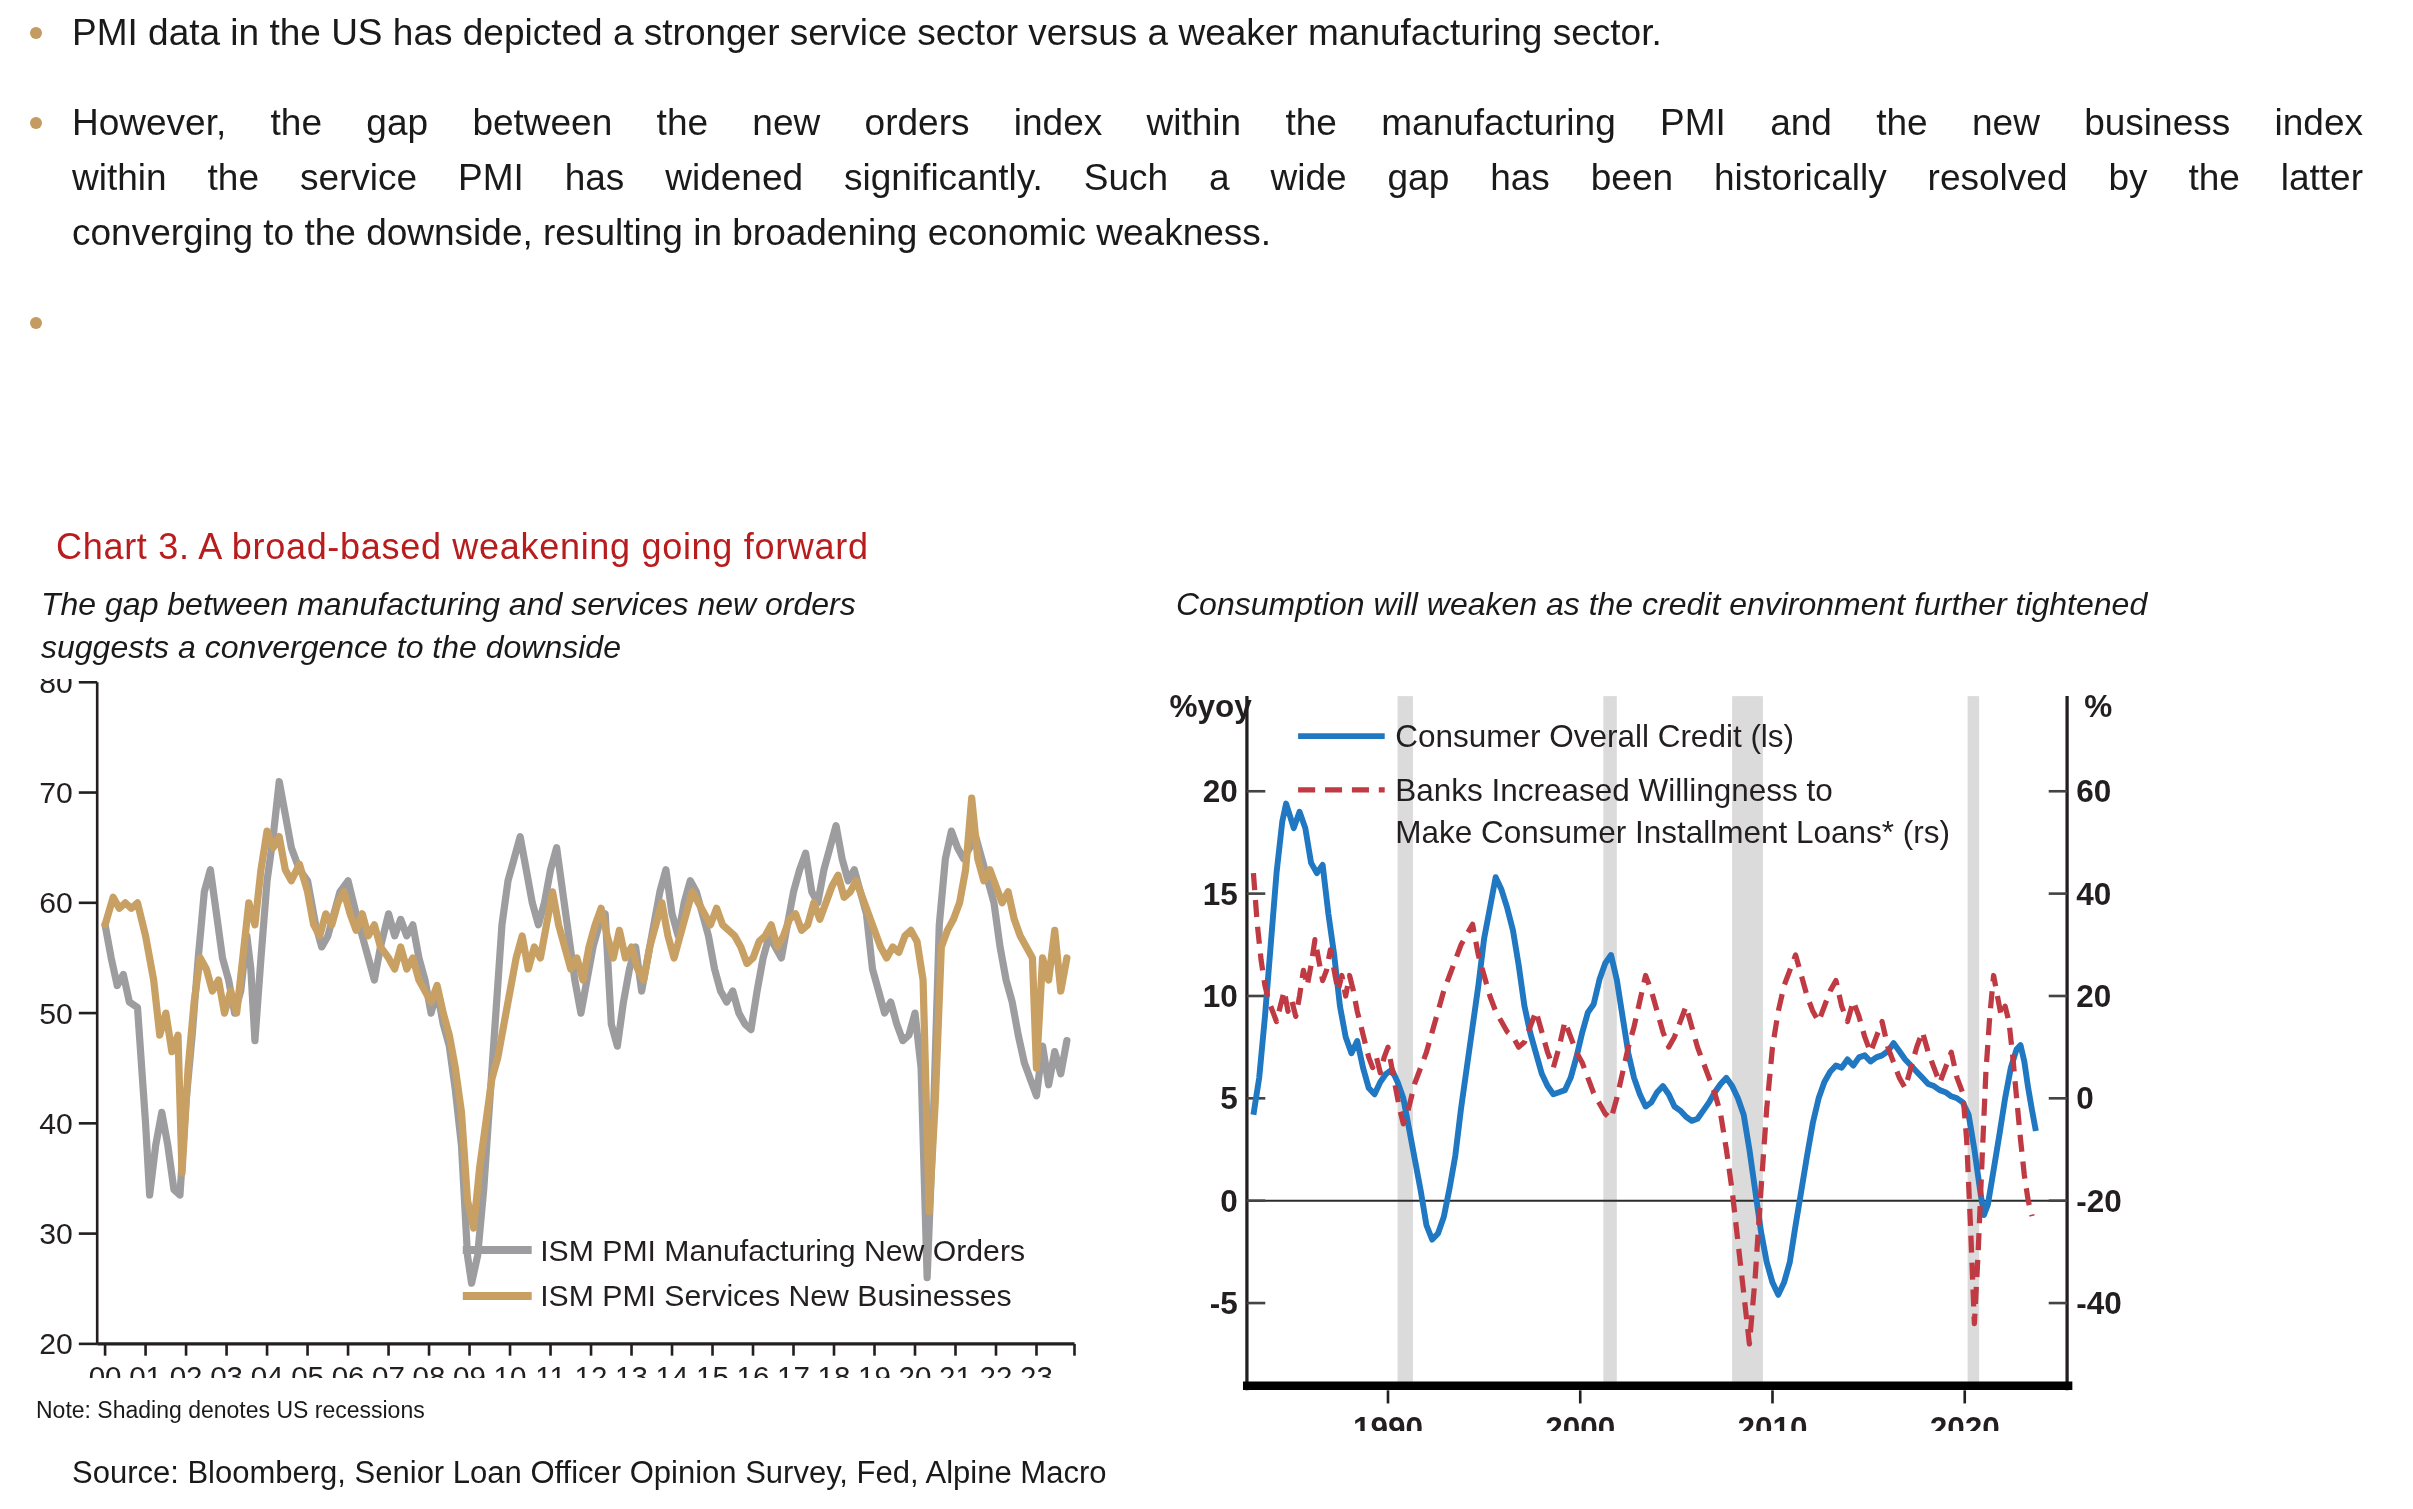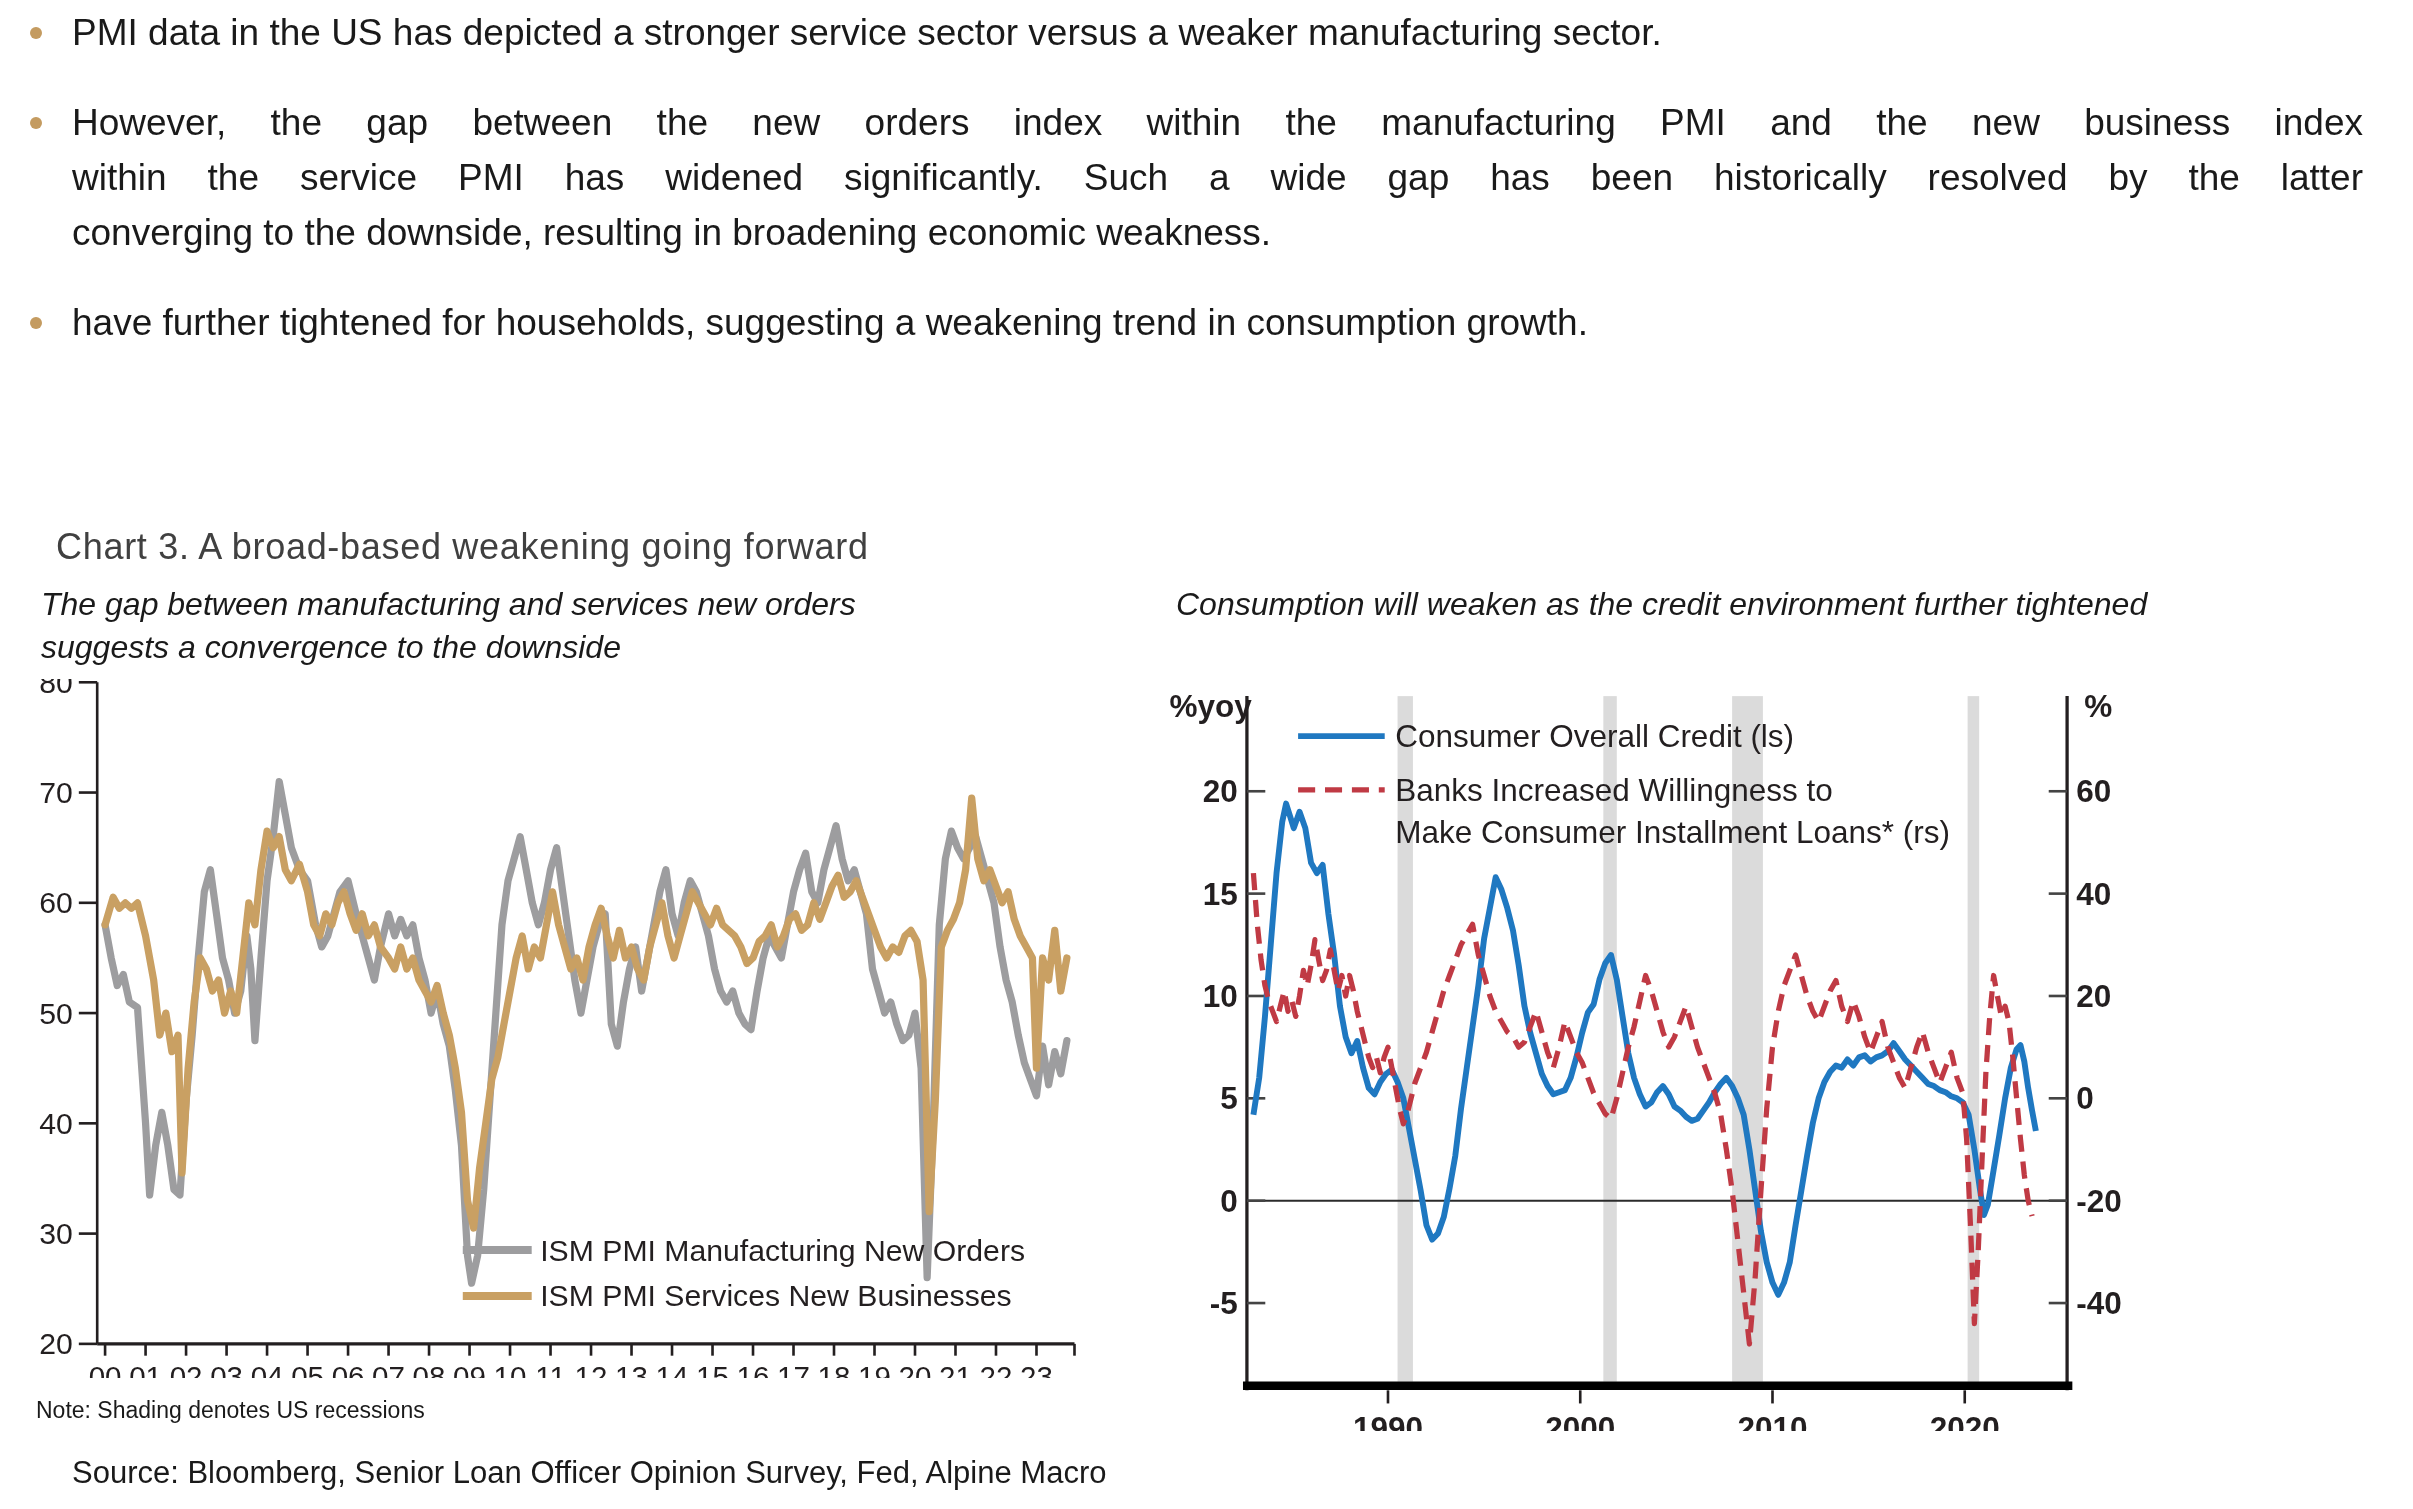--- a/index.html
+++ b/index.html
@@ -43,25 +43,24 @@
         <span class="lline">PMI data in the US has depicted a stronger service sector versus a weaker manufacturing sector.</span>
       </li>
       <li>
         <span class="bullet-dot" style="background: rgb(196, 155, 96);"></span>
         <span class="jline">However, the gap between the new orders index within the manufacturing PMI and the new business index</span>
         <span class="jline">within the service PMI has widened significantly. Such a wide gap has been historically resolved by the latter</span>
         <span class="lline">converging to the downside, resulting in broadening economic weakness.</span>
       </li>
       <li>
         <span class="bullet-dot" style="background: rgb(196, 155, 96);"></span>
-        <span class="lline">have further tightened for households, suggesting a weakening trend in consumption growth.</span>
       </li>
     </ul>
 
-  <div class="chart-title" style="color: #404040;">Chart 3. A broad-based weakening going forward</div>
+  <div class="chart-title" style="color: #b91c1c;">Chart 3. A broad-based weakening going forward</div>
 
   <div class="subtitle right">Consumption will weaken as the credit environment further tightened</div>
   <div class="subtitle left">The gap between manufacturing and services new orders suggests a convergence to the downside</div>
 
   <div id="pmi-chart" class="chart pmi">
       <svg viewBox="0 0 1645 1065">
         <line x1="65" y1="1013" x2="93" y2="1013" stroke="#231F20" stroke-width="4"></line>
         <text x="56" y="1029" text-anchor="end" class="t-cond">20</text>
         <line x1="65" y1="845" x2="93" y2="845" stroke="#231F20" stroke-width="4"></line>
         <text x="56" y="861" text-anchor="end" class="t-cond">30</text>

